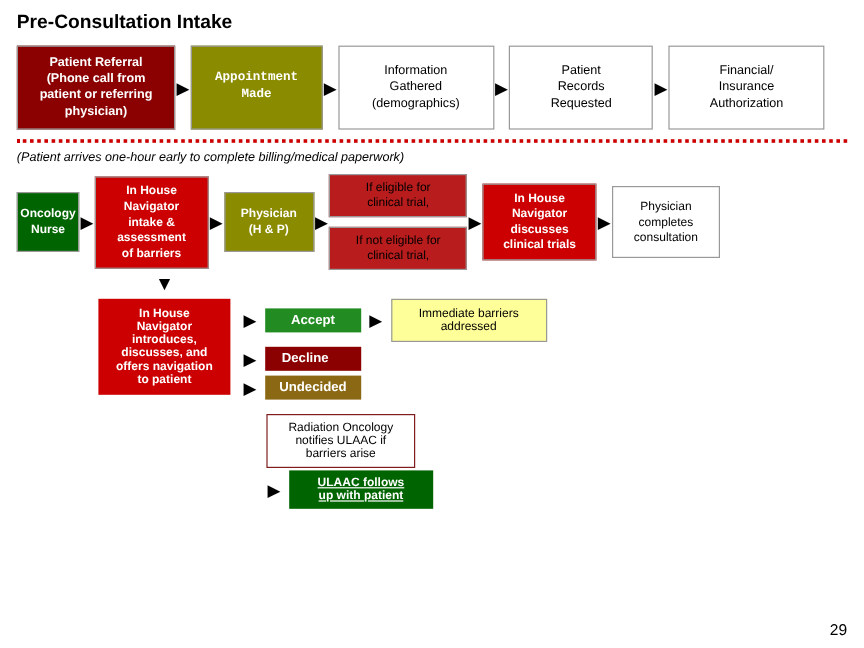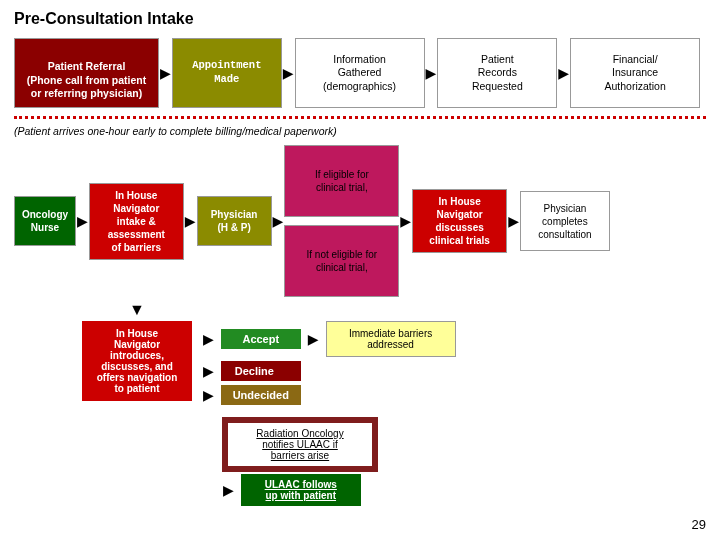--- a/index.html
+++ b/index.html
@@ -40,23 +40,22 @@
       line-height: 1.3;
       min-height: 60px;
       display: flex;
       align-items: center;
       justify-content: center;
     }
     .box-dark-red {
       background: #8B0000;
       color: #fff;
       font-weight: bold;
-      width: 145px;
-      min-height: 70px;
-      align-items: flex-end;
+      width: 132px;
+      min-height: 70px;
     }
     .box-olive {
       background: #8B8B00;
       color: #fff;
       font-weight: bold;
       width: 110px;
       min-height: 70px;
       font-family: Liberation Mono, monospace;
     }
     .box-white {
@@ -90,21 +89,21 @@
     .day-sublabel {
       font-size: 10.5px;
       font-style: italic;
       color: #000;
       margin-bottom: 8px;
     }
     .box-green-sm {
       background: #006400;
       color: #fff;
       font-weight: bold;
-      width: 62px;
+      width: 52px;
       min-height: 50px;
       font-size: 10px;
       padding: 5px 4px;
     }
     .box-red-sm {
       background: #cc0000;
       color: #fff;
       font-weight: bold;
       width: 95px;
       min-height: 70px;
@@ -114,27 +113,27 @@
     .box-olive-sm {
       background: #8B8B00;
       color: #fff;
       font-weight: bold;
       width: 75px;
       min-height: 50px;
       font-size: 10px;
       padding: 5px 4px;
     }
     .box-white-sm {
-      background: #be185d;
+      background: #b91c1c;
       color: #000;
       border: 1px solid #999;
       width: 100px;
       min-height: 50px;
       font-size: 10px;
-      padding: 22px 4px;
+      padding: 4px 4px;
     }
     .box-red-sm2 {
       background: #cc0000;
       color: #fff;
       font-weight: bold;
       width: 95px;
       min-height: 50px;
       font-size: 10px;
       padding: 5px 4px;
     }
@@ -212,27 +211,26 @@
       text-align: center;
       min-height: 36px;
       width: 130px;
       display: flex;
       align-items: center;
       justify-content: center;
     }
     .box-rad-onc {
       background: #fff;
       color: #000;
-      border: 6px solid #7f1d1d;
+      border: 1px solid #7f1d1d;
       font-size: 10px;
       padding: 5px;
       text-align: center;
-      width: 156px;
+      width: 124px;
       margin-top: 4px;
-      text-decoration: underline;
     }
     .box-ulaac {
       background: #006400;
       color: #fff;
       font-size: 10px;
       padding: 5px;
       text-align: center;
       width: 120px;
       font-weight: bold;
       text-decoration: underline;

